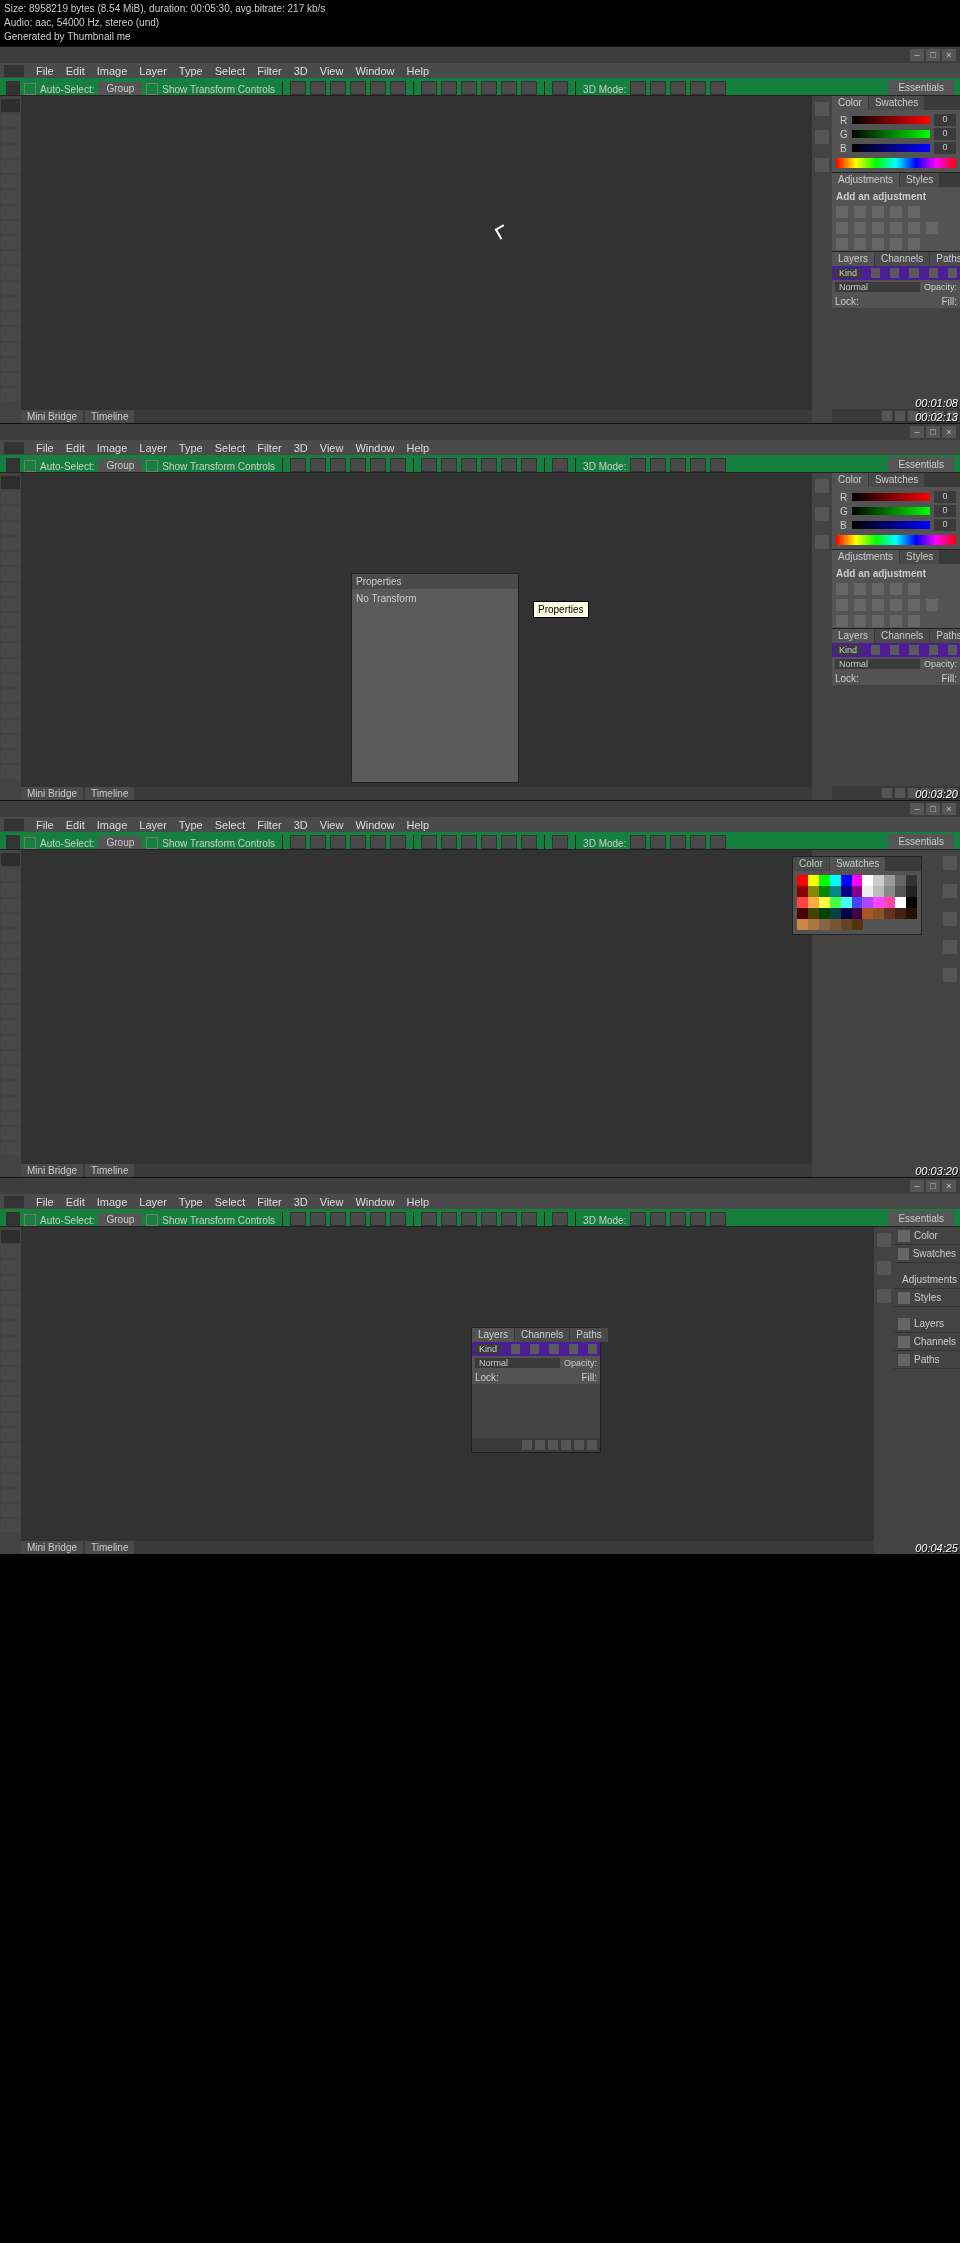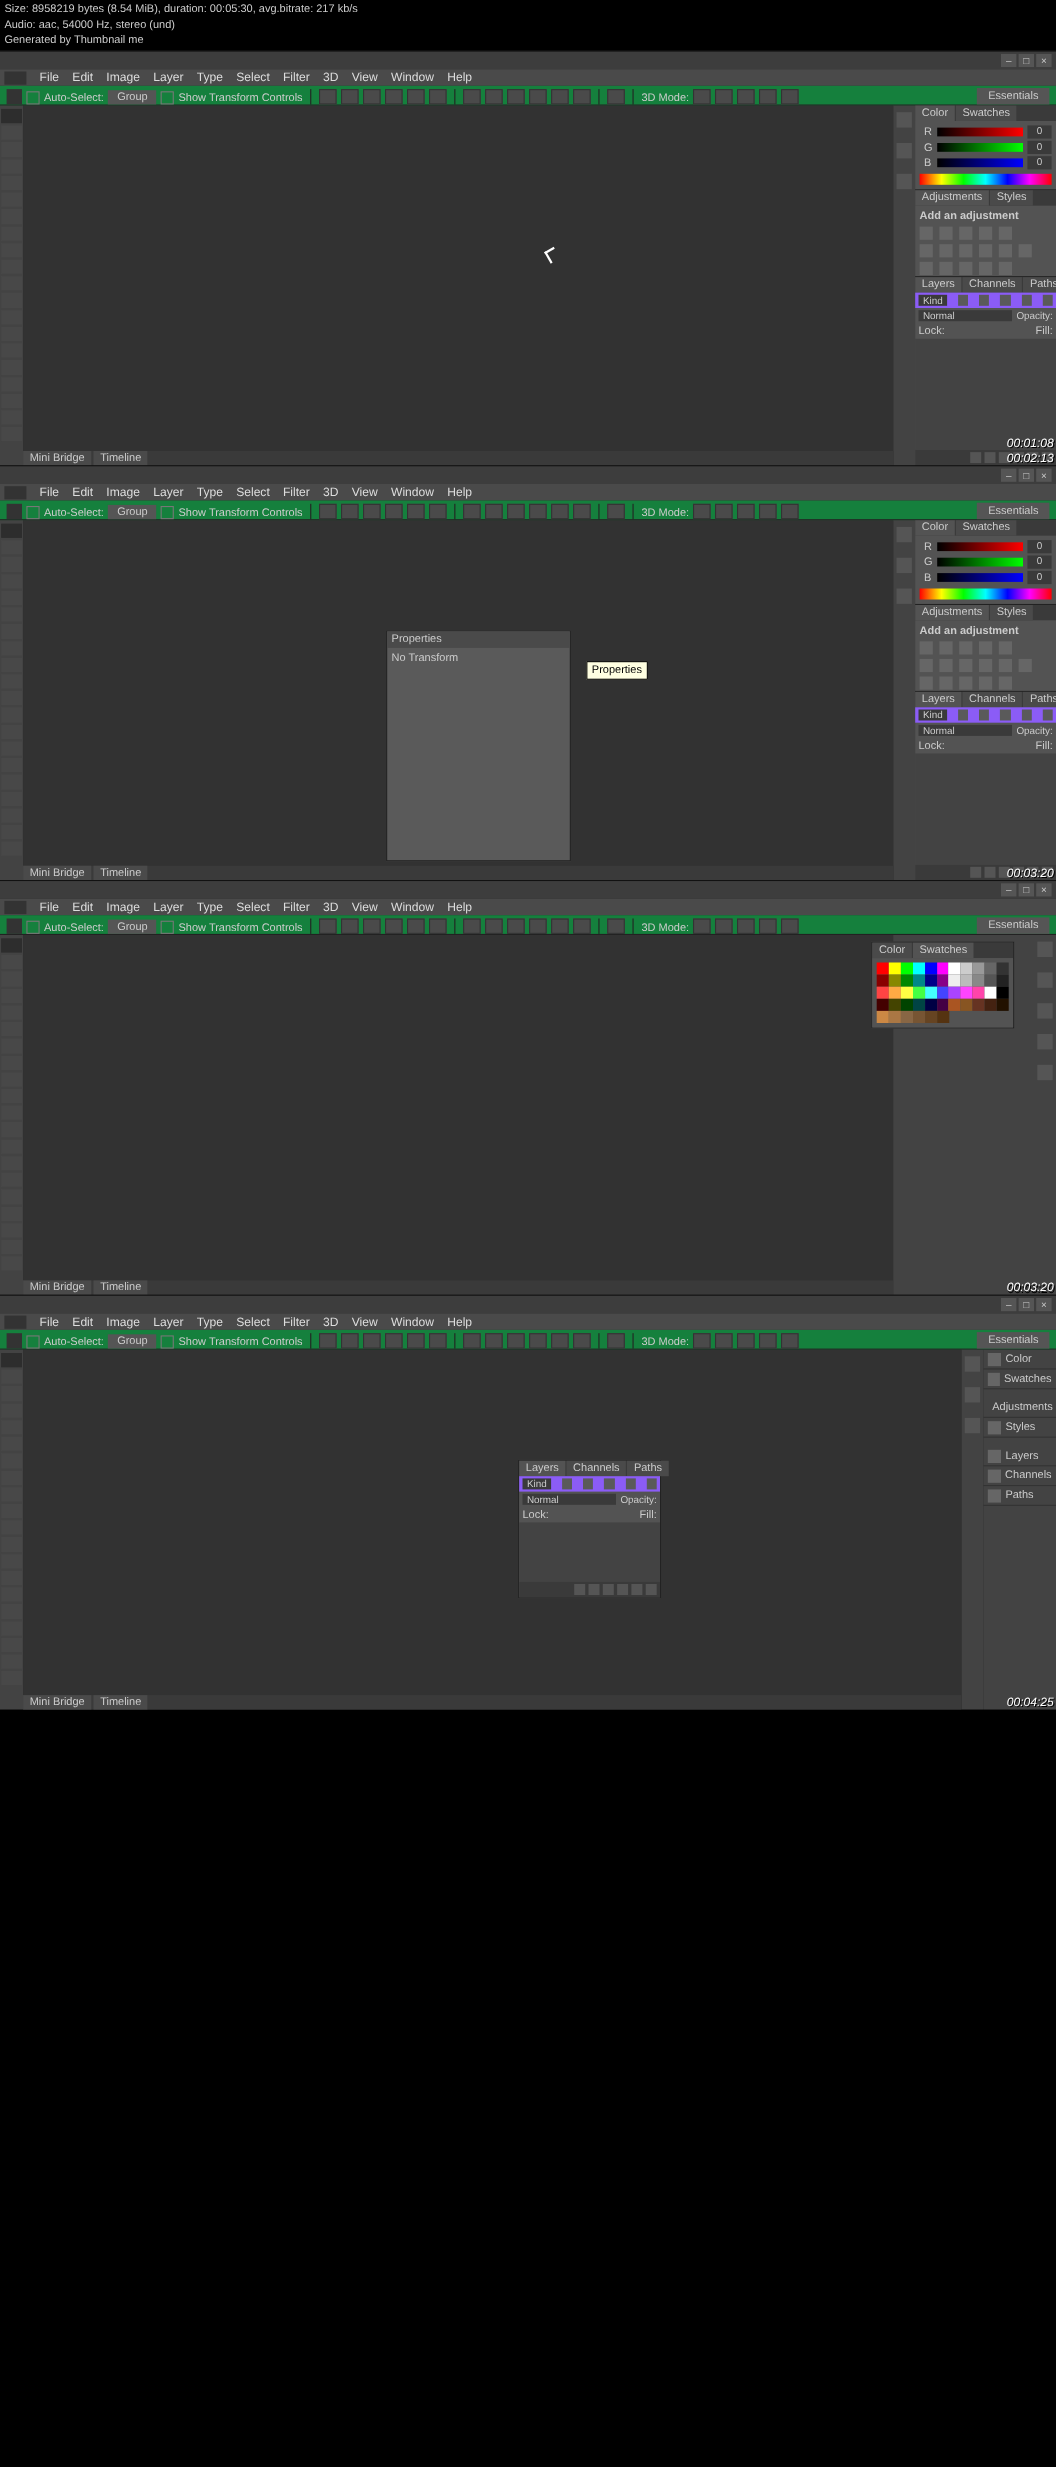--- a/index.html
+++ b/index.html
@@ -40,21 +40,21 @@
 .rgb-row .slider{flex:1;height:8px;background:linear-gradient(90deg,#000,#f00)}
 .rgb-row .slider.g{background:linear-gradient(90deg,#000,#0f0)}
 .rgb-row .slider.b{background:linear-gradient(90deg,#000,#00f)}
 .rgb-row .val{width:22px;height:12px;background:#3a3a3a;text-align:center;font-size:9px}
 .spectrum{height:10px;background:linear-gradient(90deg,#f00,#ff0,#0f0,#0ff,#00f,#f0f,#f00);margin-top:2px}
 .adjpanel{background:#535353;padding:4px;height:64px}
 .adjpanel .hdr{font-size:10px;font-weight:bold;margin-bottom:4px}
 .adjpanel .iconrow{display:flex;gap:6px;margin-bottom:4px}
 .adjpanel .ic{width:12px;height:12px;background:#666}
 .layerspanel{background:#535353;flex:1;display:flex;flex-direction:column}
-.layerspanel .filterrow{height:14px;background:#8b5cf6;display:flex;align-items:center;padding:0 3px;gap:10px}
+.layerspanel .filterrow{height:14px;background:#4c1d95;display:flex;align-items:center;padding:0 3px;gap:10px}
 .layerspanel .filterrow .sel{background:#3a3a3a;padding:0 4px;font-size:9px}
 .layerspanel .filterrow .ic{width:10px;height:10px;background:#5a5a5a}
 .layerspanel .blendrow{height:14px;display:flex;align-items:center;padding:0 3px;gap:4px}
 .layerspanel .blendrow .sel{background:#3a3a3a;padding:0 4px;font-size:9px;flex:1}
 .layerspanel .blendrow .lbl{font-size:9px}
 .layerspanel .lockrow{height:14px;display:flex;align-items:center;padding:0 3px;gap:3px;font-size:9px}
 .layerspanel .layerlist{flex:1;background:#434343}
 .layerspanel .bottom{height:14px;background:#3a3a3a;display:flex;justify-content:flex-end;gap:3px;align-items:center;padding:0 3px}
 .layerspanel .bottom .ic{width:10px;height:10px;background:#555}
 .timestamp{position:absolute;bottom:0;right:2px;font-size:11px;color:#fff;font-style:italic;text-shadow:1px 1px #000}

